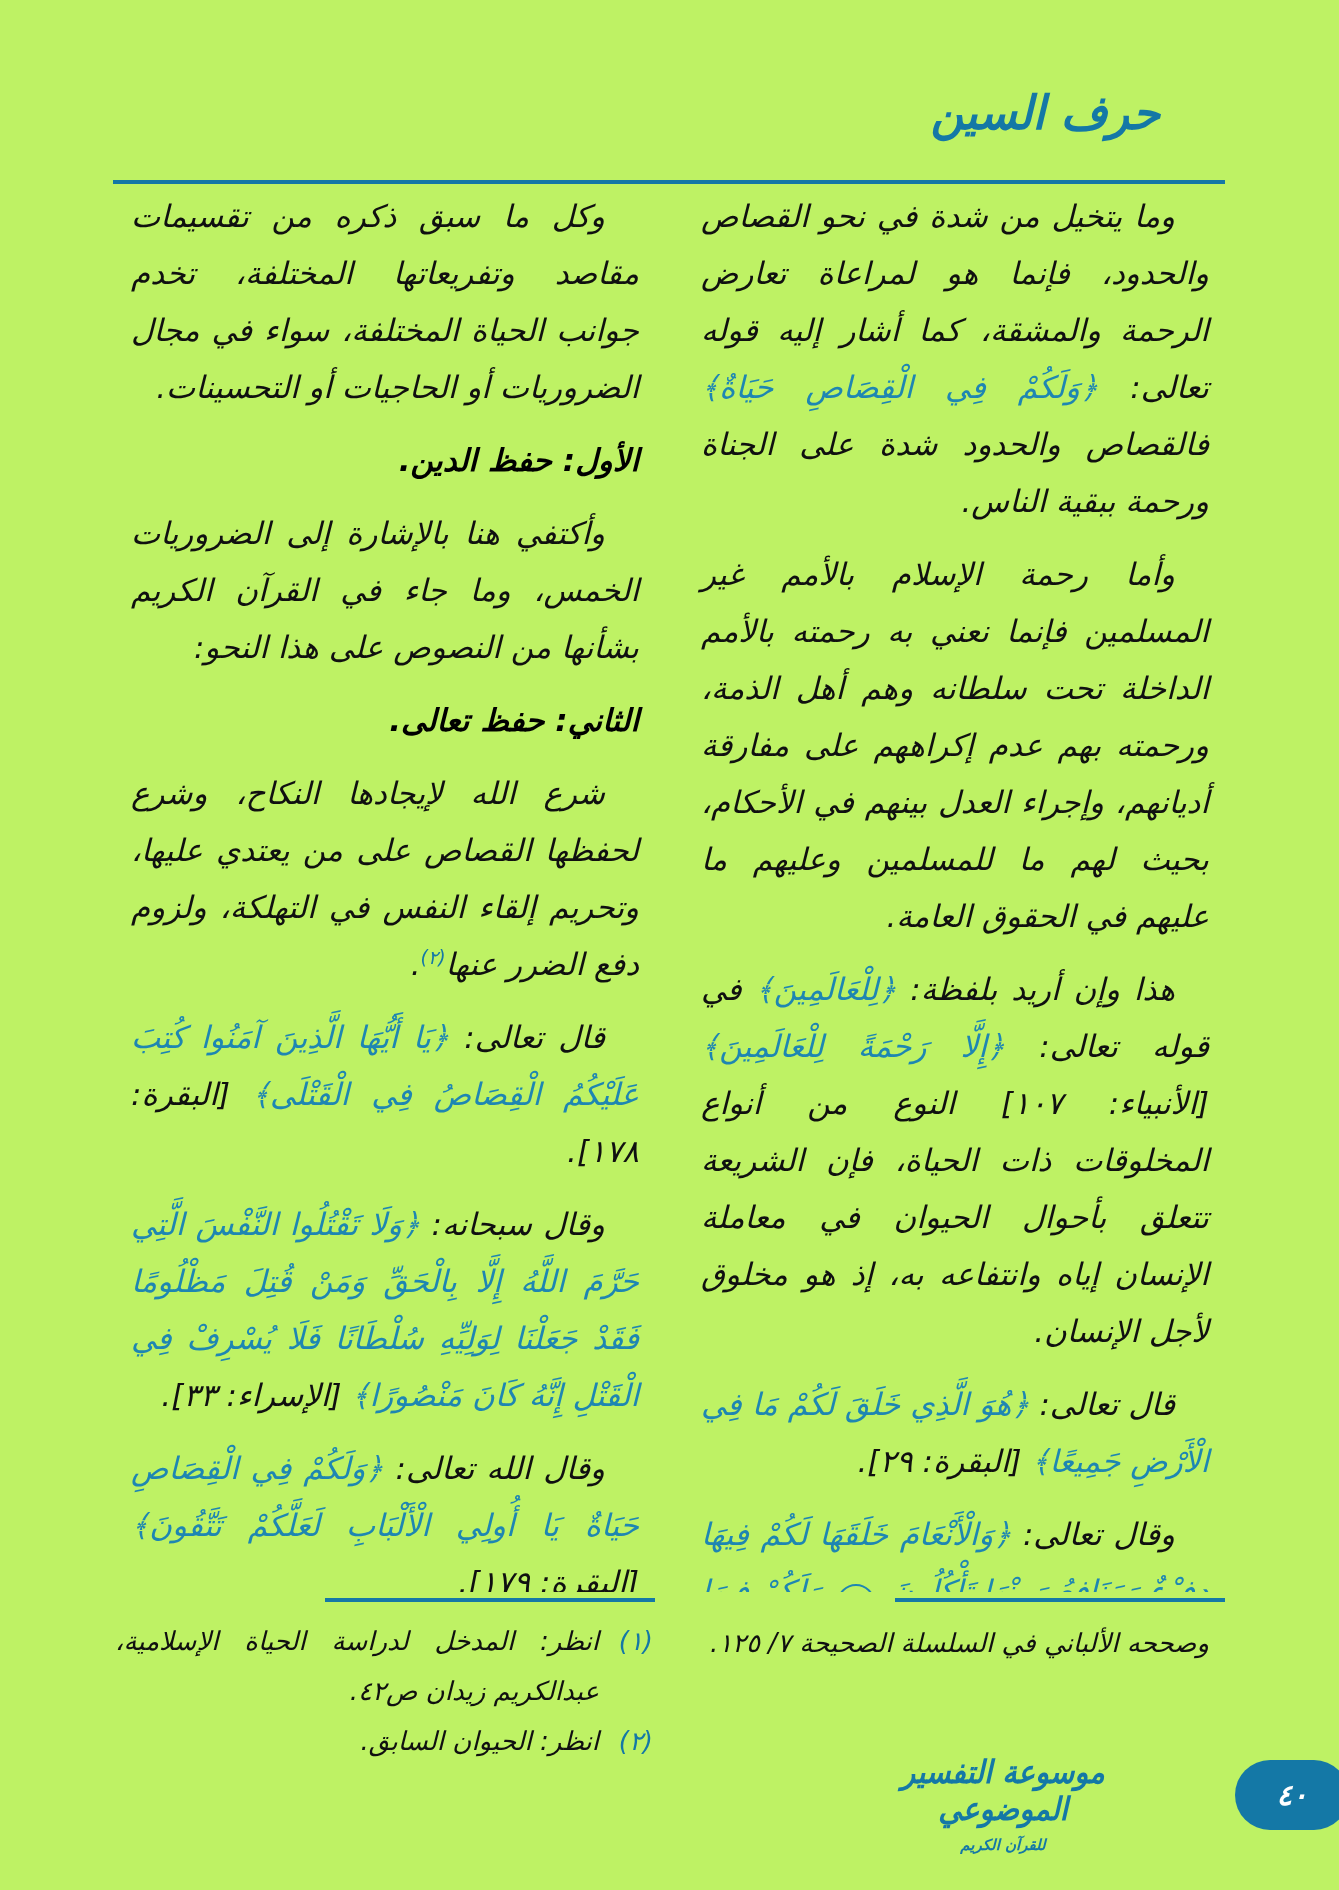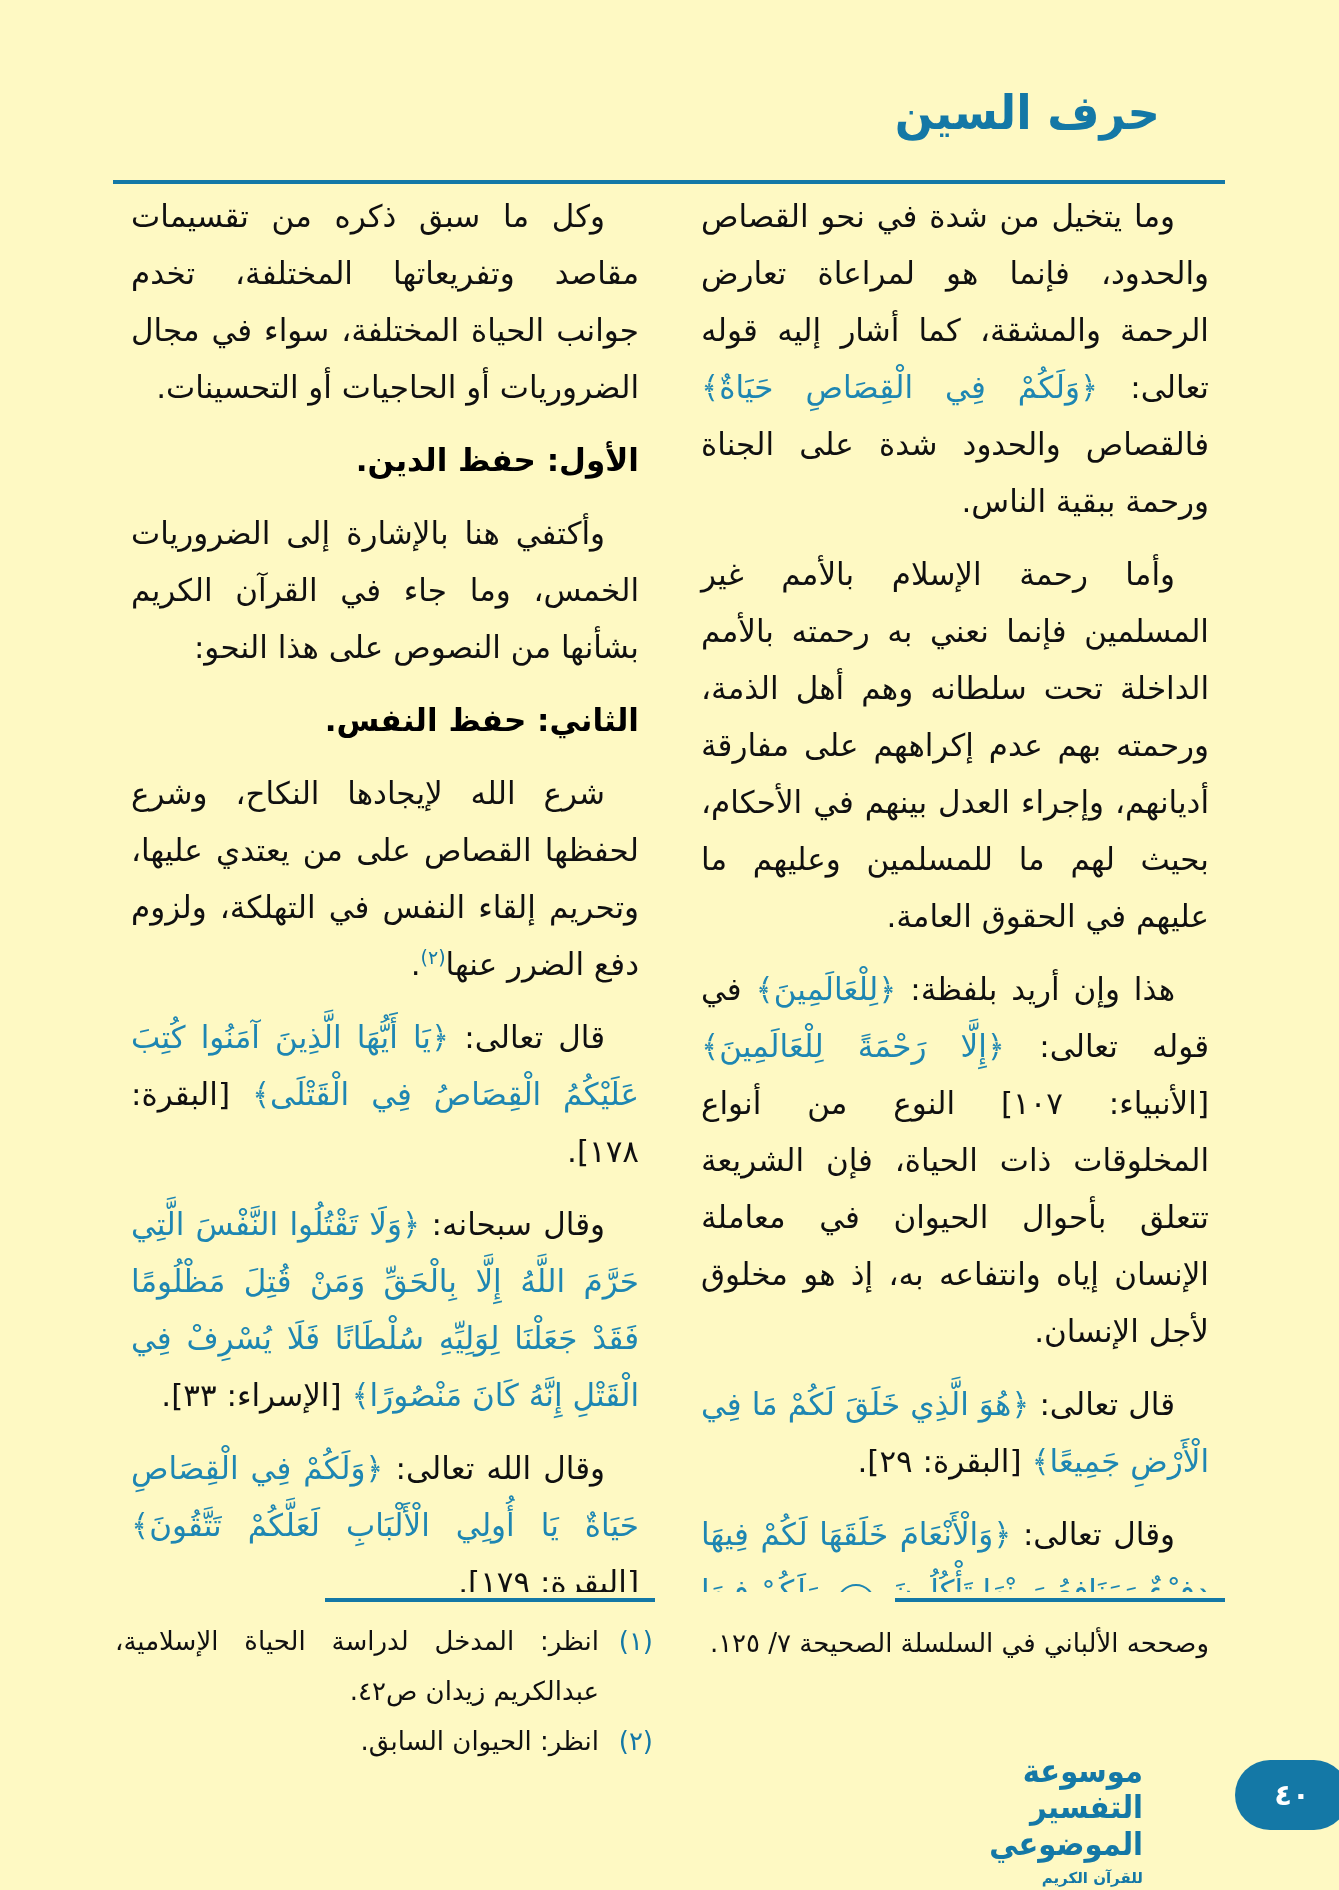--- a/index.html
+++ b/index.html
@@ -1,24 +1,25 @@
 <!DOCTYPE html>
 <html lang="ar" dir="rtl"><head>
 <meta charset="utf-8">
 <style>
   html,body{margin:0;padding:0;background:#e8e8e8;}
   .page{
     position:relative;
     width:1339px;height:1890px;
     margin:0 auto;
-    background:#fef9c3;
+    background:#bef264;
     overflow:hidden;
     font-family:"DejaVu Sans",sans-serif;
     direction:rtl;
     color:#101010;
+    font-style:italic;
   }
   
   .header-title{
     position:absolute;top:86px;right:179px;
     font-size:45px;font-weight:bold;
     color:#1478A6;
     letter-spacing:1px;
     transform:scaleY(1.04);
     white-space:nowrap;
   }
@@ -57,22 +58,22 @@
   }
   .footer-right{right:114px;}
   .footer-left{left:115px;}
   .fn-rule{
     width:330px;height:4px;background:#1478A6;margin:0 0 14px 0;
   }
   .fn-item{position:relative;padding-right:56px;}
   .fn-marker{position:absolute;right:2px;top:0;color:#1478A6;}
   
   .logo{
-    position:absolute;top:1758px;right:196px;width:240px;
-    text-align:right;color:#1478A6;line-height:1.15;
+    position:absolute;top:1758px;right:216px;width:240px;
+    text-align:center;color:#1478A6;line-height:1.15;
   }
   .logo-line1{font-size:29px;font-weight:bold;transform:scaleY(1.1);}
   .logo-line2{font-size:15px;font-weight:bold;margin-top:12px;}
   
   .page-badge{
     position:absolute;top:1760px;right:-10px;width:114px;height:70px;
     background:#1478A6;
     border-top-right-radius:35px;border-bottom-right-radius:35px;
     border-top-left-radius:35px;border-bottom-left-radius:35px;
     display:flex;align-items:center;justify-content:center;
@@ -91,21 +92,21 @@
       <div class="para" style="text-indent: 34px;"><span class="seg-p">وما يتخيل من شدة في نحو القصاص والحدود، فإنما هو لمراعاة تعارض الرحمة والمشقة، كما أشار إليه قوله تعالى: </span><span class="seg-q">﴿وَلَكُمْ فِي الْقِصَاصِ حَيَاةٌ﴾</span><span class="seg-p"> فالقصاص والحدود شدة على الجناة ورحمة ببقية الناس.</span></div>
       <div class="para" style="text-indent: 34px;"><span class="seg-p">وأما رحمة الإسلام بالأمم غير المسلمين فإنما نعني به رحمته بالأمم الداخلة تحت سلطانه وهم أهل الذمة، ورحمته بهم عدم إكراههم على مفارقة أديانهم، وإجراء العدل بينهم في الأحكام، بحيث لهم ما للمسلمين وعليهم ما عليهم في الحقوق العامة.</span></div>
       <div class="para" style="text-indent: 34px;"><span class="seg-p">هذا وإن أريد بلفظة: </span><span class="seg-q">﴿لِلْعَالَمِينَ﴾</span><span class="seg-p"> في قوله تعالى: </span><span class="seg-q">﴿إِلَّا رَحْمَةً لِلْعَالَمِينَ﴾</span><span class="seg-r"> [الأنبياء: ١٠٧]</span><span class="seg-p"> النوع من أنواع المخلوقات ذات الحياة، فإن الشريعة تتعلق بأحوال الحيوان في معاملة الإنسان إياه وانتفاعه به، إذ هو مخلوق لأجل الإنسان.</span></div>
       <div class="para" style="text-indent: 34px;"><span class="seg-p">قال تعالى: </span><span class="seg-q">﴿هُوَ الَّذِي خَلَقَ لَكُمْ مَا فِي الْأَرْضِ جَمِيعًا﴾</span><span class="seg-r"> [البقرة: ٢٩].</span></div>
       <div class="para" style="text-indent: 34px;"><span class="seg-p">وقال تعالى: </span><span class="seg-q">﴿وَالْأَنْعَامَ خَلَقَهَا لَكُمْ فِيهَا دِفْءٌ وَمَنَافِعُ وَمِنْهَا تَأْكُلُونَ </span><span class="seg-ay">٥</span><span class="seg-q"> وَلَكُمْ فِيهَا جَمَالٌ حِينَ تُرِيحُونَ وَحِينَ تَسْرَحُونَ </span><span class="seg-ay">٦</span><span class="seg-q"> وَتَحْمِلُ أَثْقَالَكُمْ إِلَى بَلَدٍ لَمْ تَكُونُوا بَالِغِيهِ إِلَّا بِشِقِّ الْأَنْفُسِ إِنَّ رَبَّكُمْ لَرَءُوفٌ رَحِيمٌ﴾</span></div>
     </div>
   <div class="col col-left">
       <div class="para" style="text-indent: 34px;"><span class="seg-p">وكل ما سبق ذكره من تقسيمات مقاصد وتفريعاتها المختلفة، تخدم جوانب الحياة المختلفة، سواء في مجال الضروريات أو الحاجيات أو التحسينات.</span></div>
       <div class="para" style="text-indent: 0px;"><span class="seg-b">الأول: حفظ الدين.</span></div>
       <div class="para" style="text-indent: 34px;"><span class="seg-p">وأكتفي هنا بالإشارة إلى الضروريات الخمس، وما جاء في القرآن الكريم بشأنها من النصوص على هذا النحو:</span></div>
-      <div class="para" style="text-indent: 0px;"><span class="seg-b">الثاني: حفظ النفس.</span></div>
+      <div class="para" style="text-indent: 0px;"><span class="seg-b">الثاني: حفظ تعالى.</span></div>
       <div class="para" style="text-indent: 34px;"><span class="seg-p">شرع الله لإيجادها النكاح، وشرع لحفظها القصاص على من يعتدي عليها، وتحريم إلقاء النفس في التهلكة، ولزوم دفع الضرر عنها</span><span class="seg-fn">(٢)</span><span class="seg-p">.</span></div>
       <div class="para" style="text-indent: 34px;"><span class="seg-p">قال تعالى: </span><span class="seg-q">﴿يَا أَيُّهَا الَّذِينَ آمَنُوا كُتِبَ عَلَيْكُمُ الْقِصَاصُ فِي الْقَتْلَى﴾</span><span class="seg-r"> [البقرة: ١٧٨].</span></div>
       <div class="para" style="text-indent: 34px;"><span class="seg-p">وقال سبحانه: </span><span class="seg-q">﴿وَلَا تَقْتُلُوا النَّفْسَ الَّتِي حَرَّمَ اللَّهُ إِلَّا بِالْحَقِّ وَمَنْ قُتِلَ مَظْلُومًا فَقَدْ جَعَلْنَا لِوَلِيِّهِ سُلْطَانًا فَلَا يُسْرِفْ فِي الْقَتْلِ إِنَّهُ كَانَ مَنْصُورًا﴾</span><span class="seg-r"> [الإسراء: ٣٣].</span></div>
       <div class="para" style="text-indent: 34px;"><span class="seg-p">وقال الله تعالى: </span><span class="seg-q">﴿وَلَكُمْ فِي الْقِصَاصِ حَيَاةٌ يَا أُولِي الْأَلْبَابِ لَعَلَّكُمْ تَتَّقُونَ﴾</span><span class="seg-r"> [البقرة: ١٧٩].</span></div>
     </div>
 
   <div class="footer-block footer-right">
     <div class="fn-rule"></div>
     <div>
         <div class="para" style="text-indent: 0px;"><span class="seg-p">وصححه الألباني في السلسلة الصحيحة ٧/ ١٢٥.</span></div>

